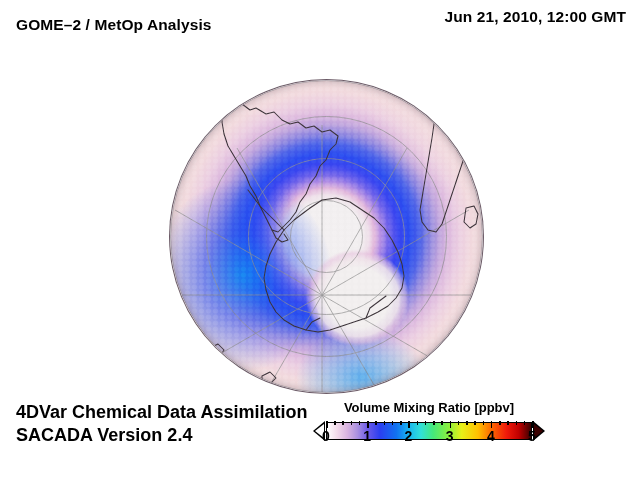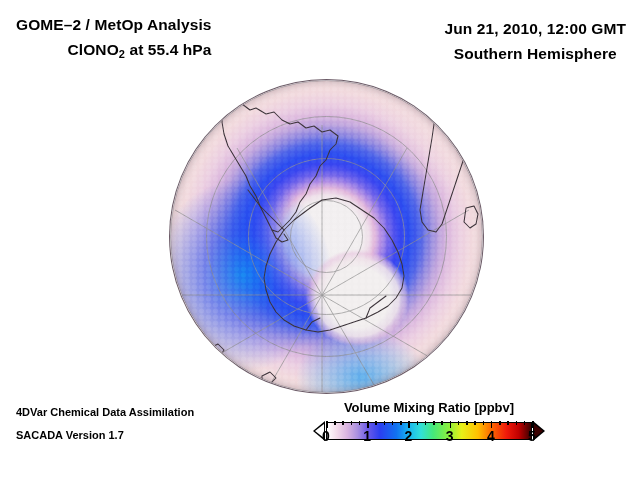--- a/index.html
+++ b/index.html
@@ -3,40 +3,40 @@
 <meta charset="utf-8">
 <style>
   html,body{margin:0;padding:0;}
   body{
     width:640px;height:480px;background:#ffffff;overflow:hidden;
     font-family:"Liberation Sans",sans-serif;color:#000;position:relative;
   }
   .canvas{position:absolute;inset:0;}
 
   
-  .hdr-left{position:absolute;left:16px;top:12px;text-align:right;}
-  .hdr-right{position:absolute;right:14px;top:16px;text-align:center;}
+  .hdr-left{position:absolute;left:16px;top:12px;}
+  .hdr-right{position:absolute;right:14px;top:4px;text-align:left;}
   .hdr-line{font-size:15.5px;font-weight:bold;line-height:25px;white-space:nowrap;letter-spacing:.1px;}
   .hdr-line sub{font-size:11px;vertical-align:-3px;font-weight:bold;}
 
   
   .globe-wrap{position:absolute;left:170px;top:80px;width:313px;height:313px;}
   .globe{position:absolute;inset:0;border-radius:50%;overflow:hidden;
          box-shadow:0 0 0 1px #6b5a66;background:#f1eef0;}
   .globe svg{position:absolute;inset:0;}
   .cells{position:absolute;inset:0;
      background-image:
        radial-gradient(circle 3.2px at 3.5px 3.0px, rgba(255,255,255,.16) 60%, rgba(0,0,0,.05) 100%);
      background-size:7px 6px;mix-blend-mode:overlay;opacity:.55;}
   .limb{position:absolute;inset:0;border-radius:50%;
         box-shadow:inset 0 0 7px 2px rgba(90,60,80,.30);pointer-events:none;}
 
   
   .footer{position:absolute;left:16px;top:401px;}
-  .footer div{font-size:11px;font-weight:bold;line-height:23px;white-space:nowrap;}
+  .footer div{font-size:18px;font-weight:bold;line-height:23px;white-space:nowrap;}
 
   
   .cb-block{position:absolute;left:313px;top:400px;width:232px;}
   .cb-title{font-size:13px;font-weight:bold;text-align:center;white-space:nowrap;margin-bottom:6px;}
   .cb-row{position:relative;height:20px;}
   .cb-arrow-l,.cb-arrow-r{position:absolute;top:0;width:0;height:0;}
   .cb-arrow-l{left:0;border-top:10px solid transparent;border-bottom:10px solid transparent;border-right:12px solid #000;}
   .cb-arrow-l::after{content:"";position:absolute;left:2px;top:-7px;
      border-top:7px solid transparent;border-bottom:7px solid transparent;border-right:9px solid #fff;}
   .cb-arrow-r{right:0;border-top:10px solid transparent;border-bottom:10px solid transparent;border-left:12px solid #000;}
@@ -53,26 +53,24 @@
   .riu{position:absolute;left:559px;top:374px;width:72px;height:32px;}
   .dlr{position:absolute;left:562px;top:410px;width:72px;height:58px;}
 </style>
 </head>
 <body>
 
 <div class="canvas">
 
   <div class="hdr-left">
     <div class="hdr-line">GOME–2 / MetOp Analysis</div>
-    <div class="hdr-line"><span>ClONO</span><sub>2</sub><span> at 55.4 hPa</span></div>
   </div>
 
   <div class="hdr-right">
     <div class="hdr-line">Jun 21, 2010, 12:00 GMT</div>
-    <div class="hdr-line">Southern Hemisphere</div>
   </div>
 
   <div class="globe-wrap">
     <div class="globe">
       <svg viewBox="0 0 313 313" width="313" height="313">
         <defs>
           <clipPath id="disc">
               <circle cx="156.5" cy="156.5" r="156"></circle>
             </clipPath>
 
@@ -190,21 +188,21 @@
           <path d="M250,292 L262,288 L272,292 L276,300"></path>
         </g>
       </svg>
       <div class="cells"></div>
       <div class="limb"></div>
     </div>
   </div>
 
   <div class="footer">
     <div>4DVar Chemical Data Assimilation</div>
-    <div>SACADA Version 1.7</div>
+    <div>SACADA Version 2.4</div>
   </div>
 
   <div class="cb-block">
     <div class="cb-title">Volume Mixing Ratio [ppbv]</div>
     <div class="cb-row">
       <div class="cb-arrow-l"></div>
       <div class="cb-arrow-r"></div>
       <div class="cb-bar">
         <div class="cb-grad" id="cb-grad" style="background: linear-gradient(to right, rgb(255, 255, 255) 0%, rgb(242, 217, 234) 5%, rgb(217, 179, 224) 10%, rgb(169, 143, 224) 15%, rgb(106, 90, 232) 20%, rgb(42, 63, 240) 26%, rgb(17, 114, 240) 34%, rgb(24, 180, 240) 40%, rgb(49, 224, 216) 46%, rgb(69, 232, 122) 52%, rgb(142, 240, 58) 60%, rgb(232, 240, 24) 66%, rgb(255, 192, 0) 74%, rgb(255, 112, 0) 80%, rgb(240, 26, 10) 88%, rgb(192, 0, 0) 94%, rgb(58, 0, 0) 100%);"></div>
       </div>

